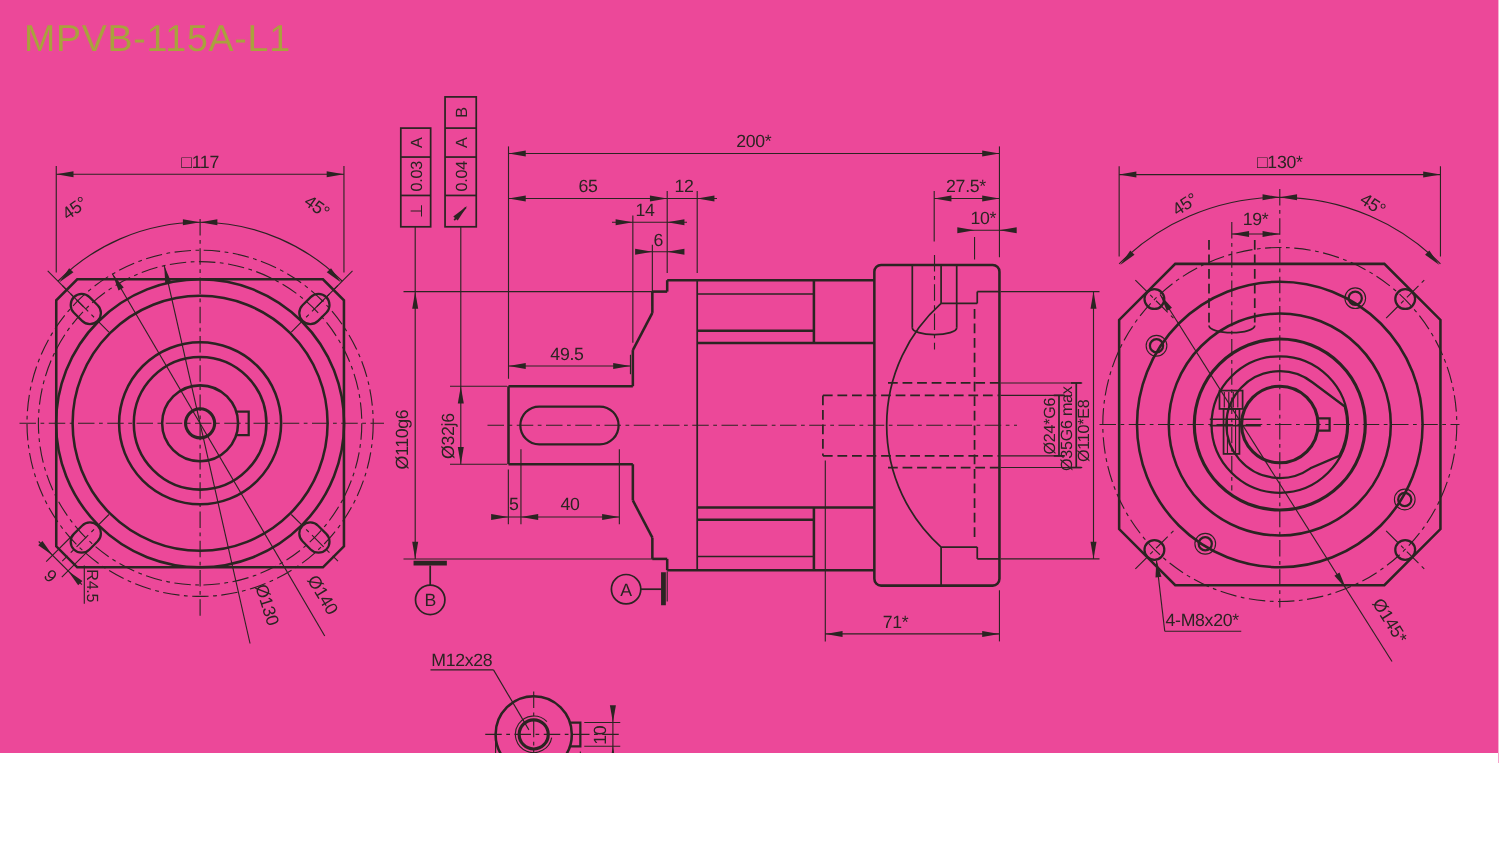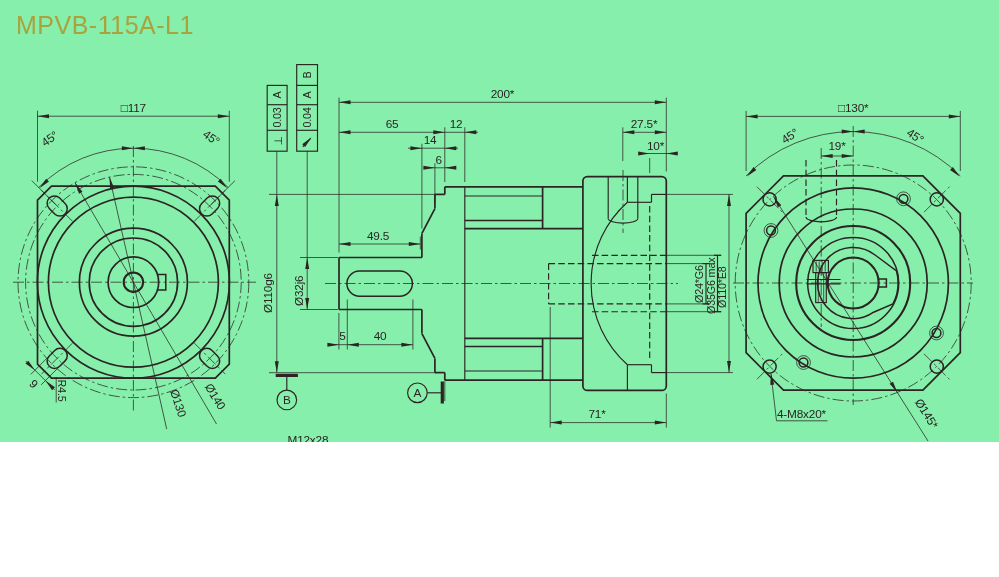--- a/index.html
+++ b/index.html
@@ -1,16 +1,16 @@
 <!DOCTYPE html>
 <html style="--ink: #2b2422; --accent: #a9a23d;"><head>
 <meta charset="utf-8">
 <style>
   html,body{margin:0;padding:0;background:#fff;}
-  .stage{position:relative;width:999px;height:442px;background:#86efac;overflow:hidden;
+  .stage{position:relative;width:999px;height:502px;background:#ec4899;overflow:hidden;
          font-family:"Liberation Sans",sans-serif;}
   svg{display:block;}
   .ln{stroke:var(--ink);fill:none;}
   .w-thick{stroke-width:1.7;}
   .w-med{stroke-width:1.15;}
   .w-m2{stroke-width:1.5;}
   .w-b2{stroke-width:2.1;}
   .w-thin{stroke-width:0.75;}
   .dashdot{stroke-dasharray:11 3 2.5 3;}
   .dashed{stroke-dasharray:6.5 3.2;}

